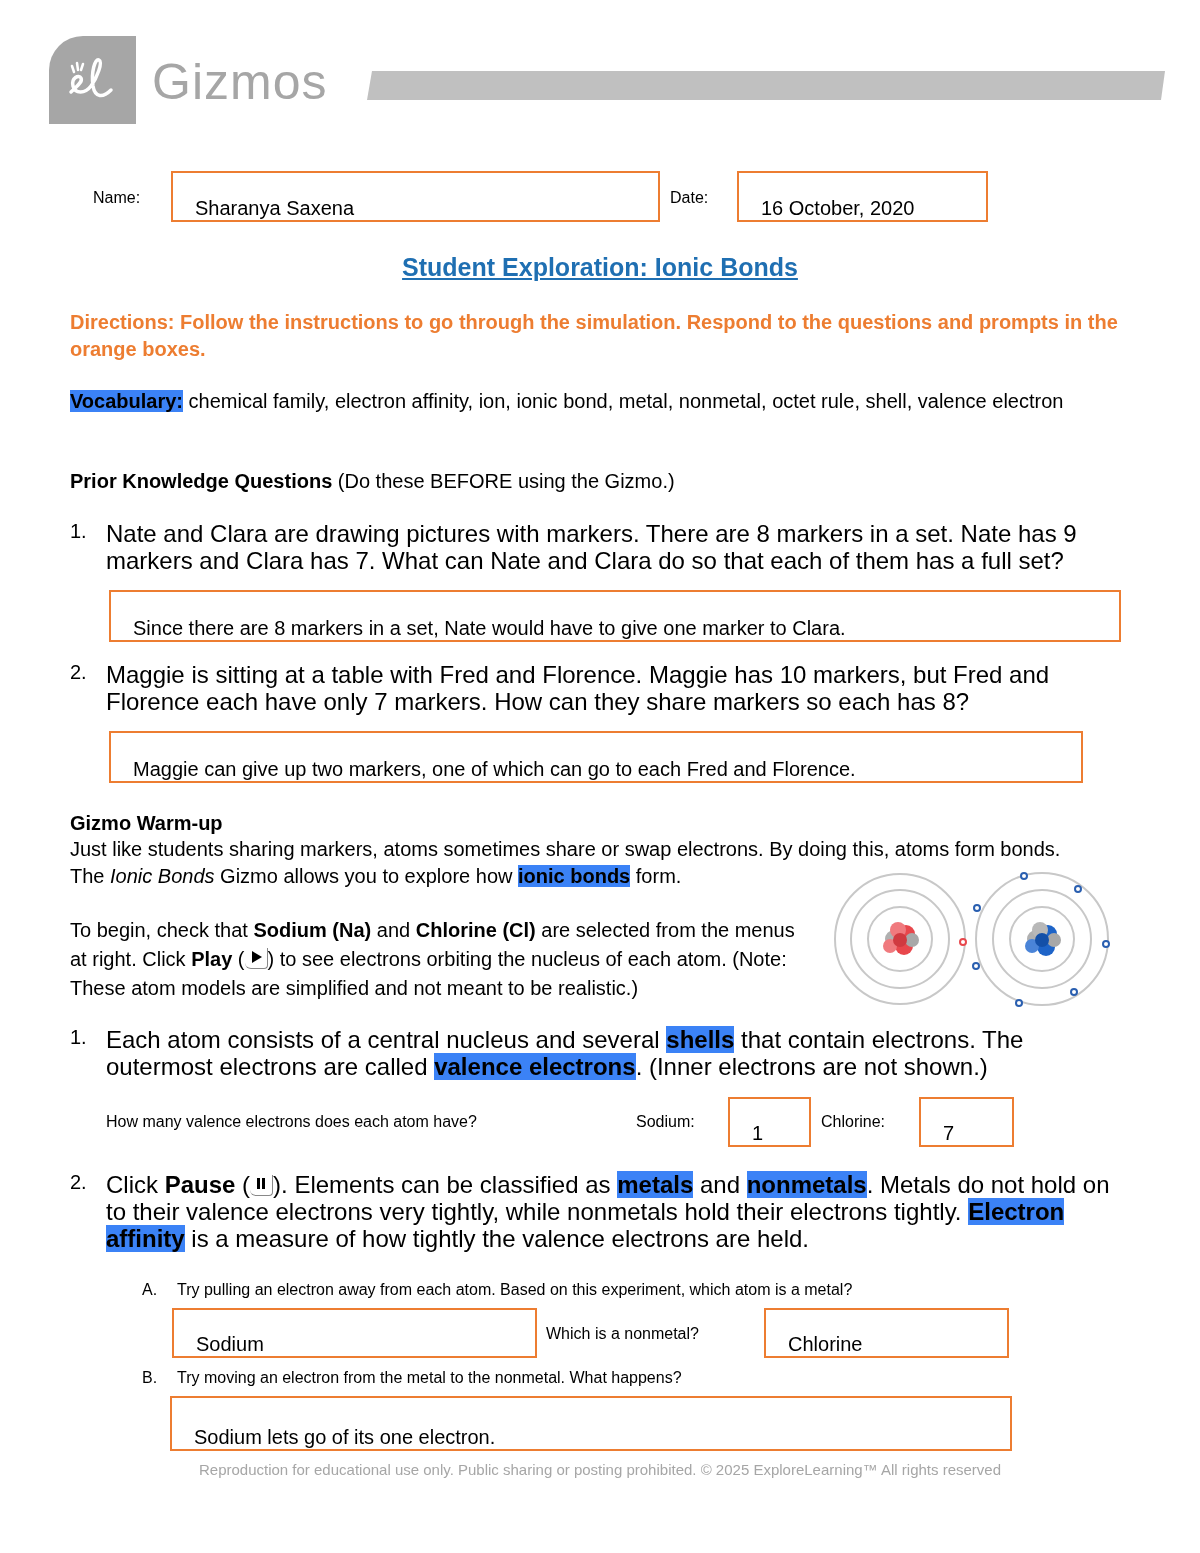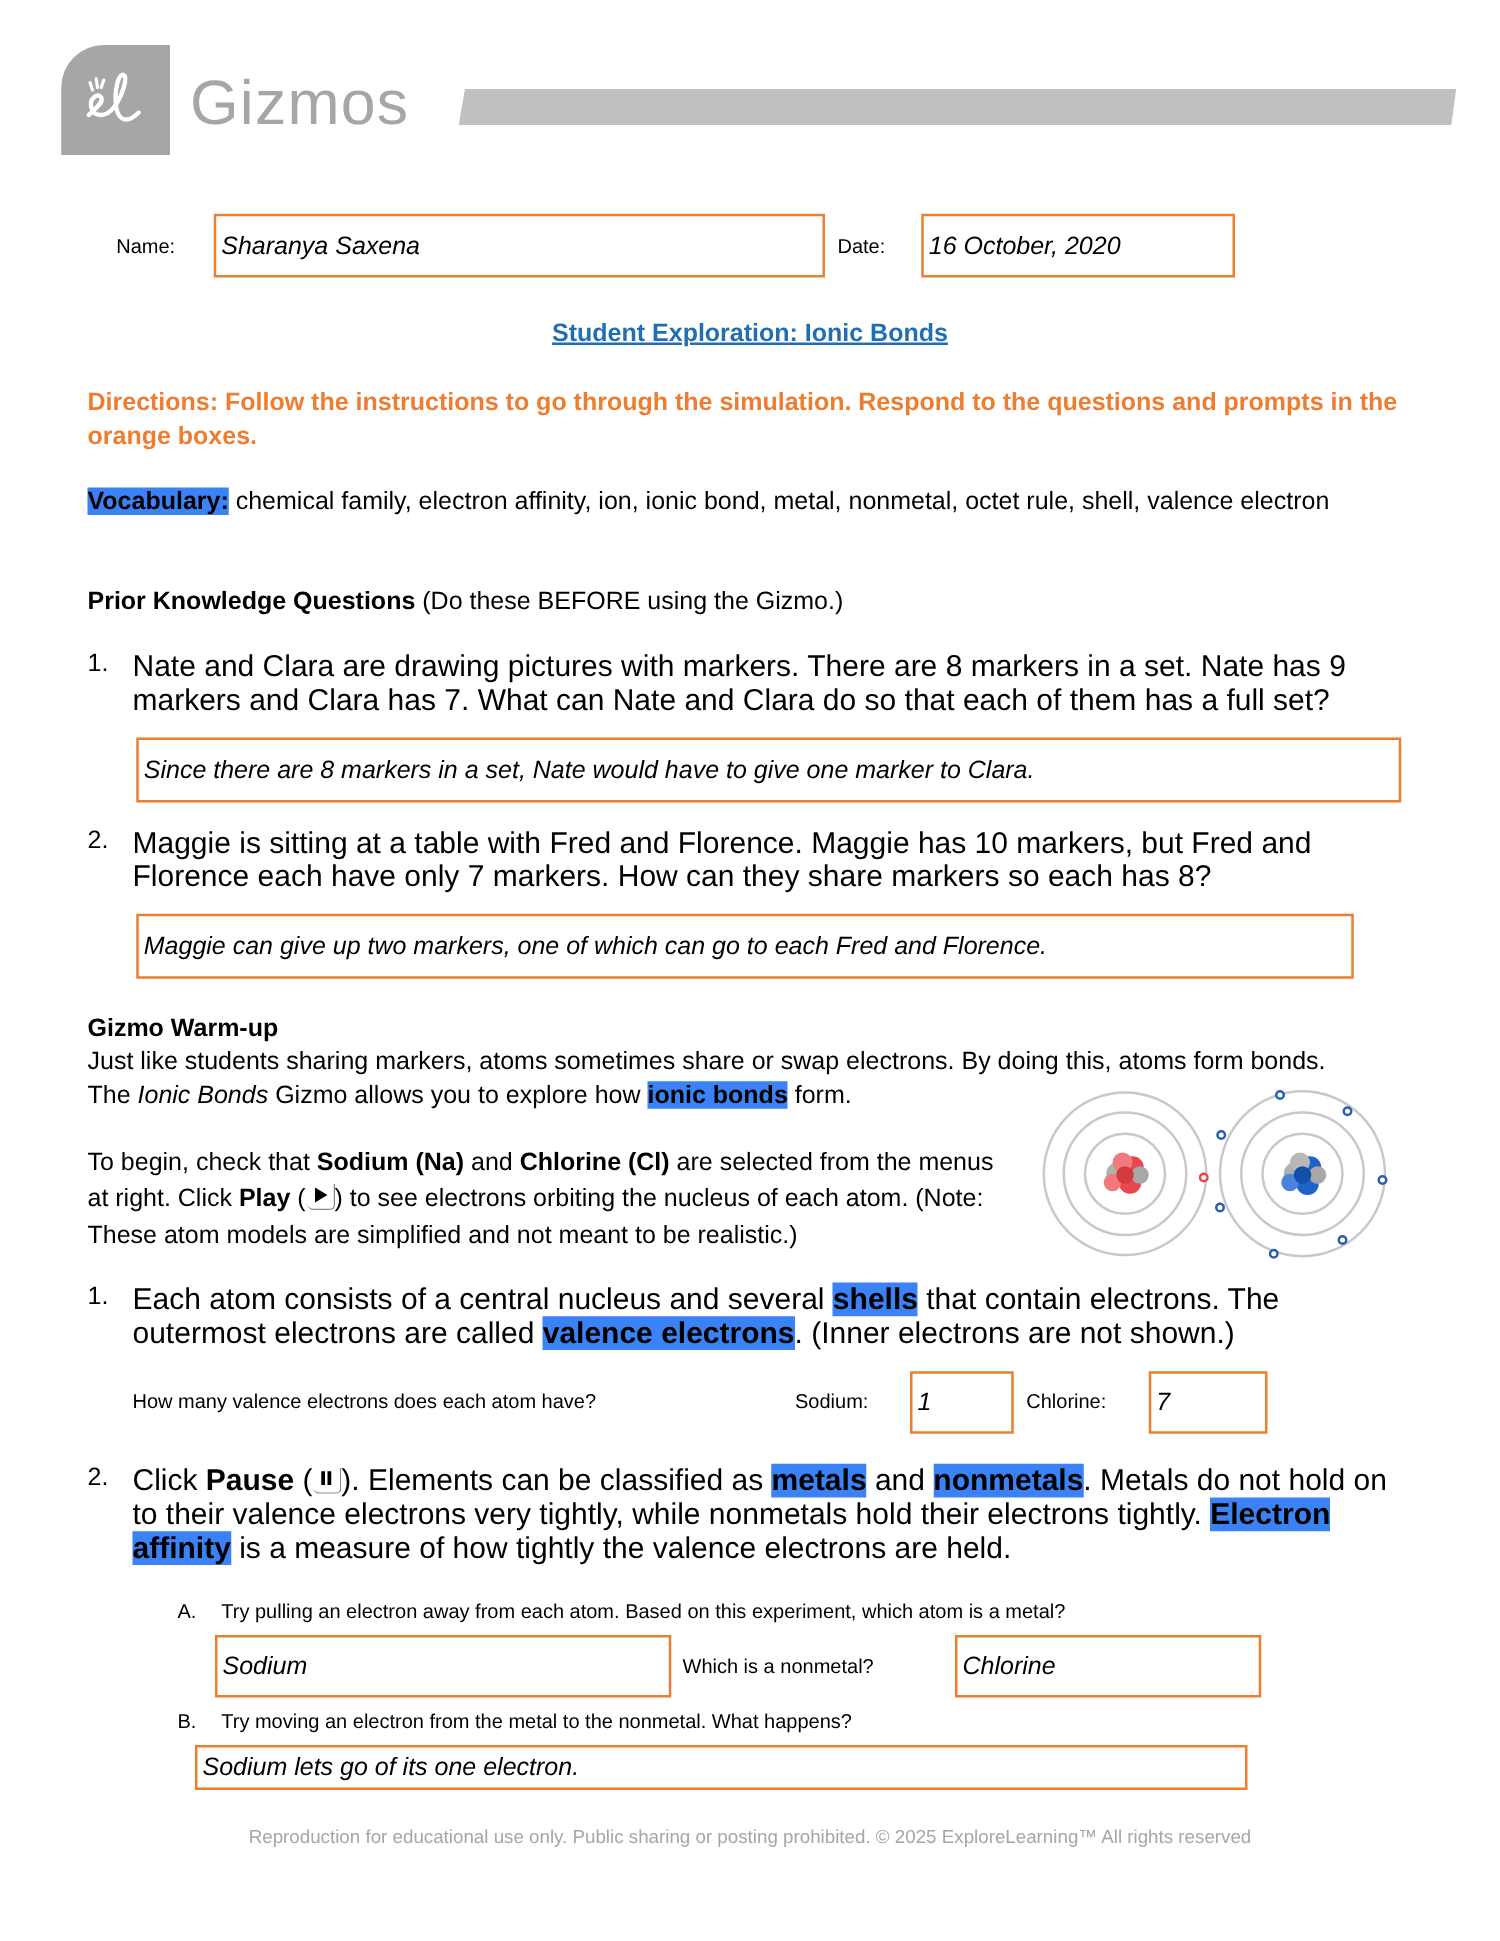--- a/index.html
+++ b/index.html
@@ -7,22 +7,22 @@
          font-family: "Liberation Sans", sans-serif; color: #000; font-size: 20px; }
   .abs { position: absolute; }
   .logo-box { left: 49px; top: 36px; width: 87px; height: 88px; background: #a6a6a6;
               border-top-left-radius: 34px; }
   .logo-glyph { position: absolute; left: 14px; top: 16px; width: 60px; height: 56px; }
   .logo-text { left: 152px; top: 52px; font-size: 50px; color: #a6a6a6; font-weight: normal; letter-spacing: 1px; line-height: 60px; }
   .header-bar { left: 367px; top: 71px; width: 798px; height: 29px; background: #c0c0c0;
                 clip-path: polygon(5px 0, 100% 0, calc(100% - 4px) 100%, 0 100%); }
   .label { font-size: 16px; line-height: 24px; }
   .box { position: absolute; border: 2px solid #ed7d31; box-sizing: border-box; background: #fff;
-         font-size: 20px; line-height: 24px; padding-left: 4px; display: flex; align-items: center; font-style: italic; }
-  .title { left: 0; width: 1200px; top: 252px; text-align: center; font-size: 20px; font-weight: bold;
+         font-size: 20px; line-height: 24px; padding-left: 22px; display: flex; align-items: flex-end; }
+  .title { left: 0; width: 1200px; top: 252px; text-align: center; font-size: 25px; font-weight: bold;
            color: #1f6fb2; text-decoration: underline; line-height: 30px; }
   .directions { left: 70px; top: 309px; width: 1050px; color: #ed7d31; font-weight: bold; font-size: 20px; line-height: 27px; }
   .para { left: 70px; width: 1060px; font-size: 20px; line-height: 27px; }
   .hl { background: #3b82f6; font-weight: bold; }
   .num { position: absolute; left: 70px; }
   .qtext { position: absolute; left: 106px; width: 1020px; font-size: 24px; line-height: 27px; }
   .footer { left: 0; width: 1200px; top: 1461px; text-align: center; color: #a6a6a6; font-size: 15px; line-height: 18px; }
   .btn-icon { display: inline-block; width: 22px; height: 20px; vertical-align: -3px; position: relative;
               border-bottom: 1px solid #888; border-right: 1px solid #888; border-bottom-right-radius: 4px; border-bottom-left-radius: 6px; }
   .play-tri { position: absolute; left: 7px; top: 3px; width: 0; height: 0; border-left: 10px solid #000;
@@ -156,17 +156,17 @@
 <div class="box" style="left:172px; top:1308px; width:365px; height:50px;">
   <span>Sodium</span>
 </div>
 <div class="abs label" style="left:546px; top:1322px;">Which is a nonmetal?</div>
 <div class="box" style="left:764px; top:1308px; width:245px; height:50px;">
   <span>Chlorine</span>
 </div>
 
 <span class="abs label" style="left:142px; top:1366px;">B.</span>
 <div class="abs label" style="left:177px; top:1366px; width:940px;">Try moving an electron from the metal to the nonmetal. What happens?</div>
-<div class="box" style="left:156px; top:1396px; width:842px; height:36px;">
+<div class="box" style="left:170px; top:1396px; width:842px; height:55px;">
   <span>Sodium lets go of its one electron.</span>
 </div>
 
 <div class="abs footer">Reproduction for educational use only. Public sharing or posting prohibited. © 2025 ExploreLearning™ All rights reserved</div>
 
 </body></html>

